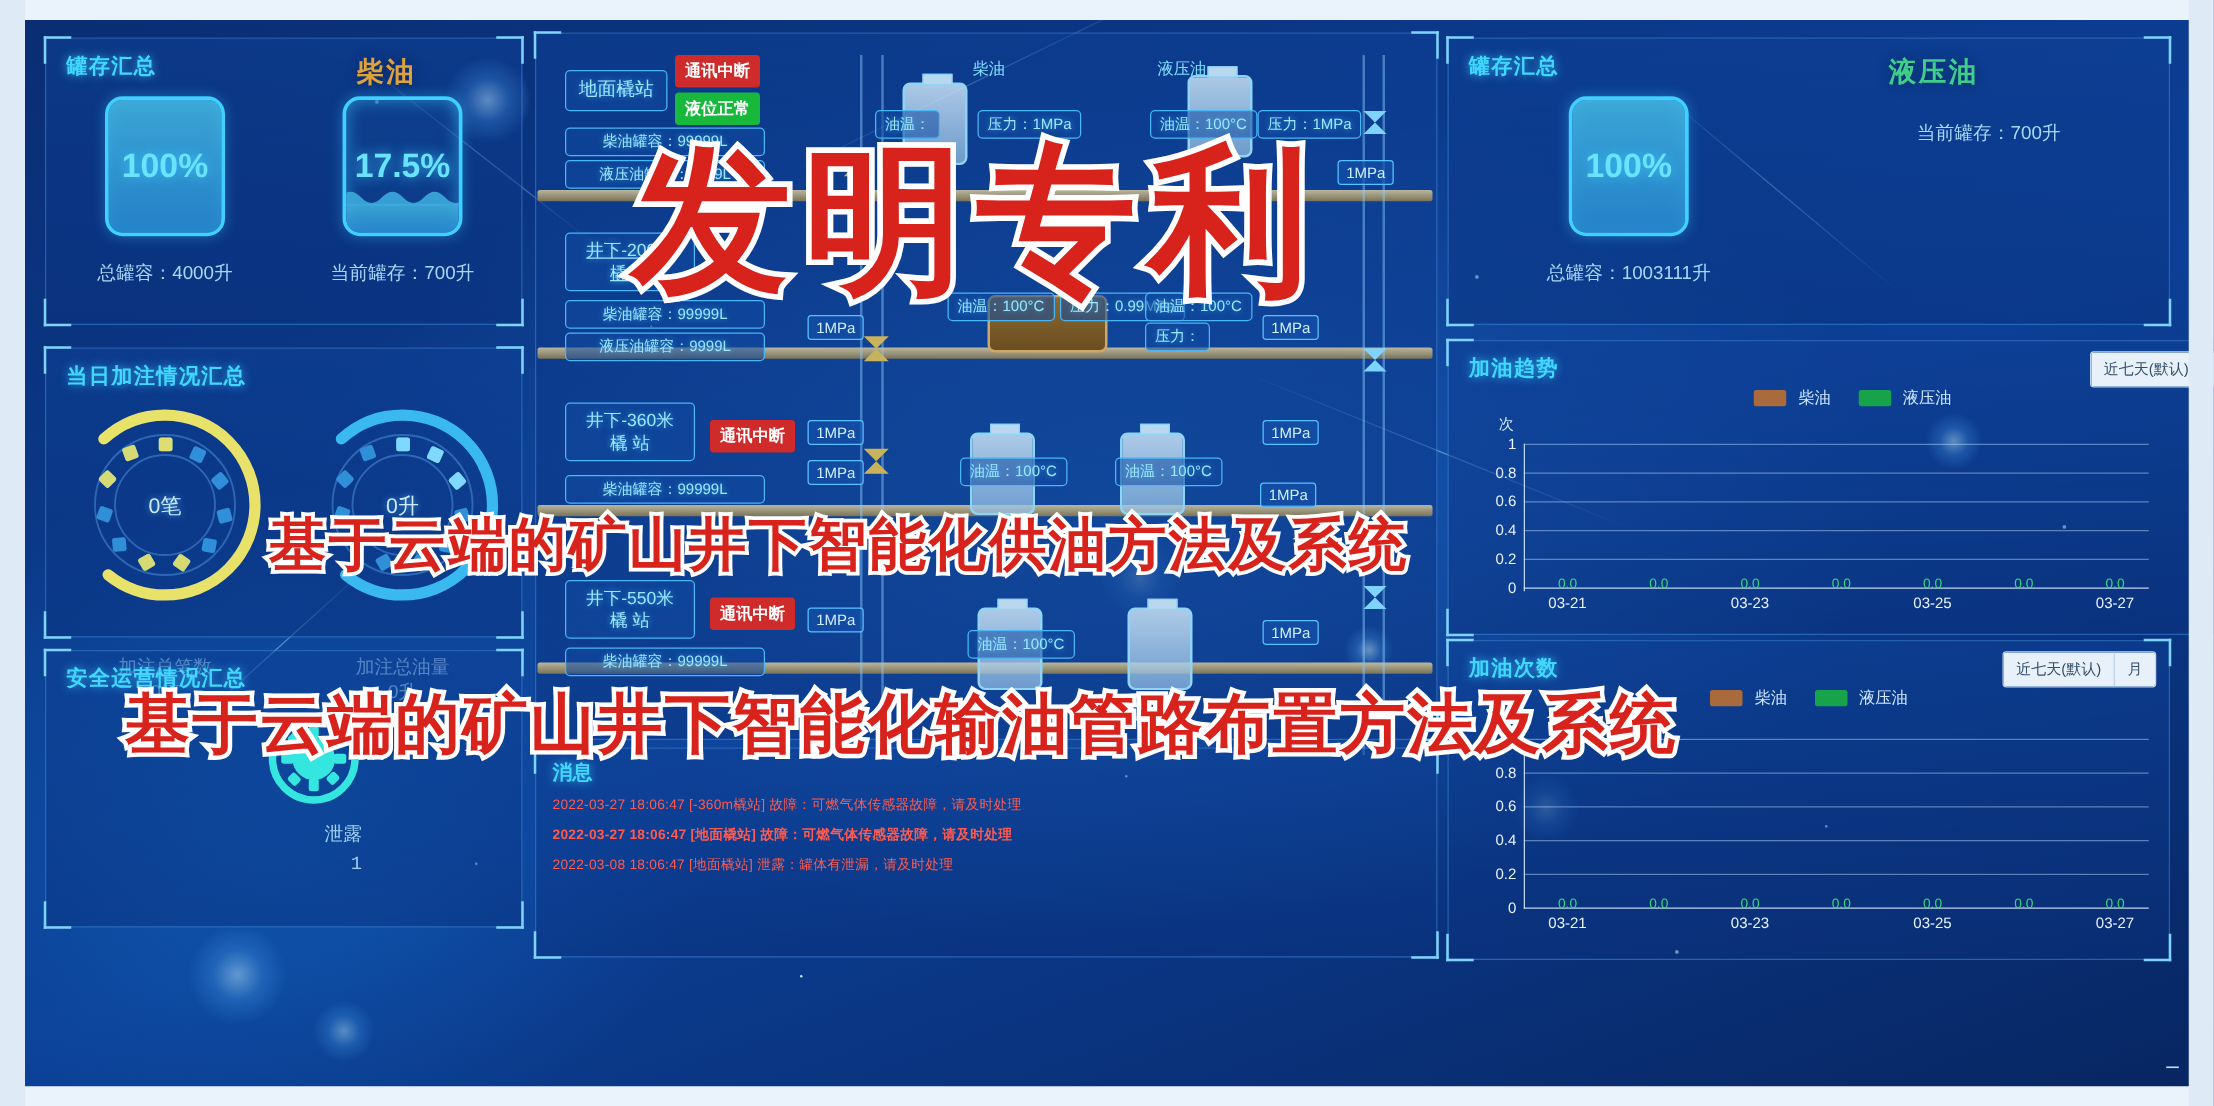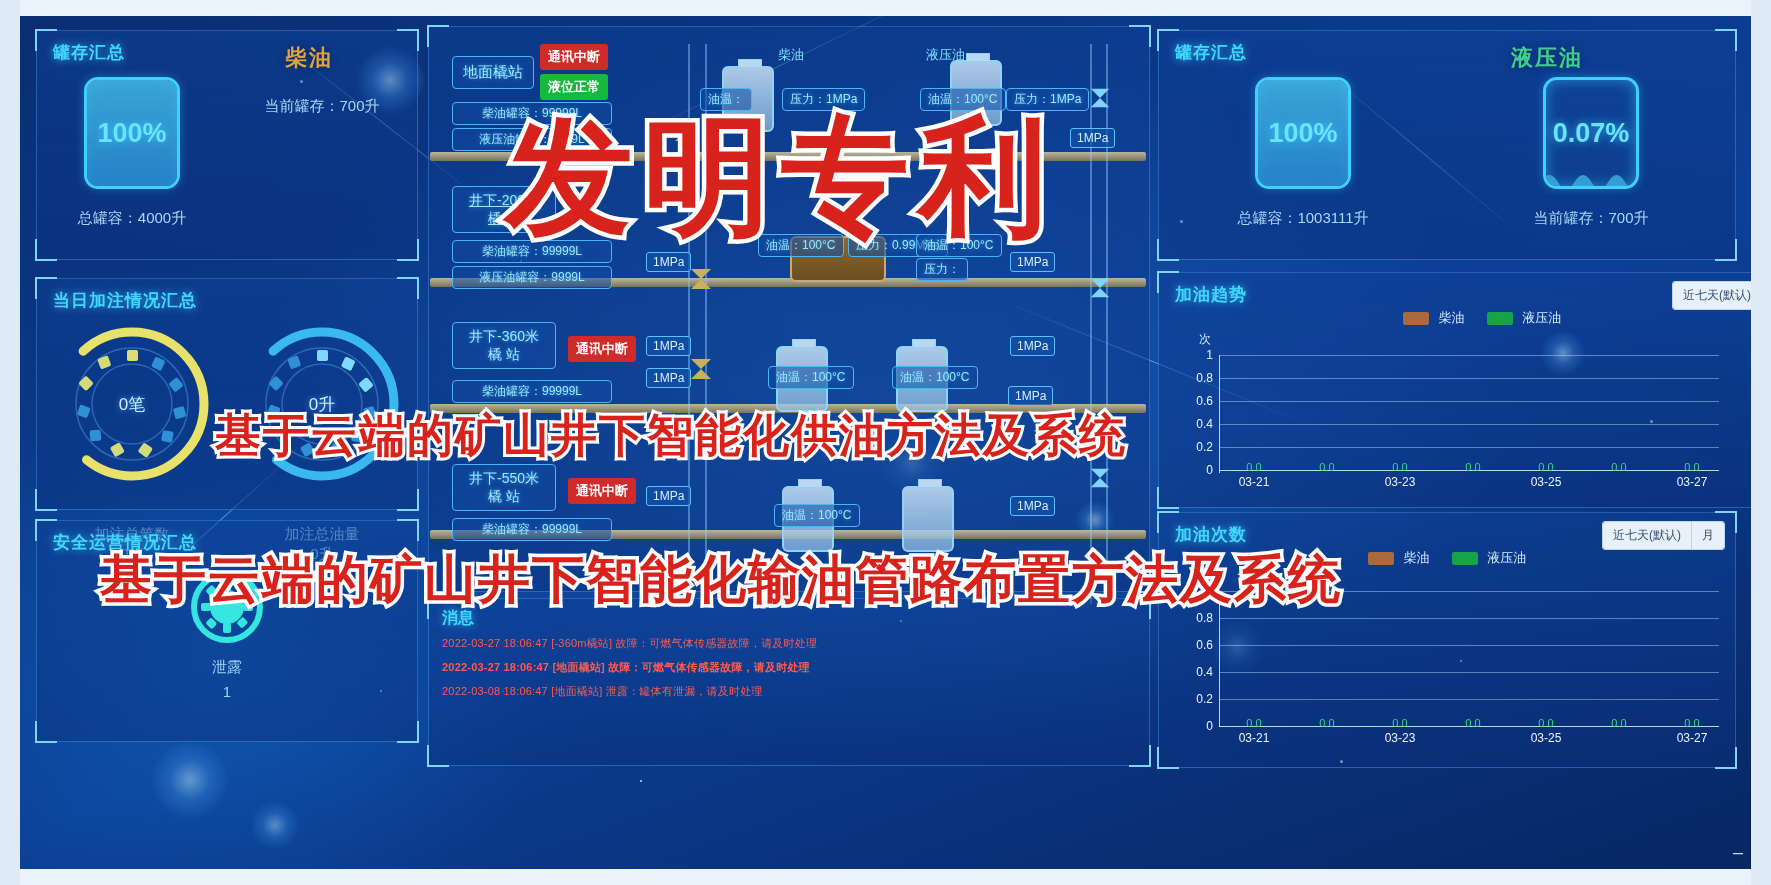--- a/index.html
+++ b/index.html
@@ -83,21 +83,21 @@
 
   
   .gauge-wrap { position:absolute; top:40px; left:0; width:100%; height:175px; display:flex; justify-content:space-around;}
   .gauge { position:relative; width:170px; height:170px; }
   .gauge-center { position:absolute; inset:0; display:flex; align-items:center; justify-content:center;
                   font-size:17px; color:#cfe9ff; text-shadow:0 0 6px rgba(80,190,255,.8); }
   .gauge-foot { position:absolute; top:205px; width:100%; text-align:center; font-size:15px; color:#a9d7f7; line-height:1.35;}
 
   
   .safety-row { position:absolute; top:48px; left:0; width:100%; height:130px; display:flex; justify-content:space-around; align-items:center; }
-  .safety-item { display:flex; flex-direction:column; align-items:center; width:33%; }
+  .safety-item { display:flex; flex-direction:column; align-items:flex-end; width:33%;font-family:Liberation Mono, monospace; }
   .safety-label { margin-top:12px; font-size:15px; color:#9fd2f5; }
   .safety-value { margin-top:6px; font-size:15px; color:#9fd2f5; }
 
   
   #center { position:absolute; left:430px; top:26px; width:720px; height:740px; z-index:5;}
   .sch-box {
     position:absolute; background: rgba(16,72,160,0.55);
     border:1px solid #49b6f5; border-radius:4px; color:#9fe6ff;
     font-size:12px; padding:3px 7px; white-space:nowrap; line-height:1.25; text-align:center;
     text-shadow:0 0 5px rgba(60,200,255,.7);
@@ -194,20 +194,27 @@
 
     <div class="tank-row">
       <div class="tank-cell">
         <div class="tank-box">
           <div class="tank-fill" style="height:100%;"></div>
           <div class="tank-pct">100%</div>
         </div>
         <div class="tank-caption">总罐容：4000升</div>
       </div>
       <div class="tank-cell">
+        <div class="tank-box">
+          <div class="tank-fill" style="height:22%;"></div>
+          <svg class="tank-wave" style="bottom:20%;" viewBox="0 0 120 20" preserveAspectRatio="none">
+            <path d="M0,12 Q10,2 20,12 T40,12 T60,12 T80,12 T100,12 T120,12 L120,20 L0,20 Z" fill="rgba(60,170,220,.9)"></path>
+          </svg>
+          <div class="tank-pct">17.5%</div>
+        </div>
         <div class="tank-caption">当前罐存：700升</div>
       </div>
     </div>
   </div>
 
   <div class="panel" id="left-refuel-panel" style="left:36px; top:278px; width:382px; height:232px;">
     <i class="corner-tl"></i>
       <i class="corner-tr"></i>
       <i class="corner-bl"></i>
       <i class="corner-br"></i>
@@ -446,26 +453,20 @@
 
     <div class="tank-row">
       <div class="tank-cell">
         <div class="tank-box">
           <div class="tank-fill" style="height:100%;"></div>
           <div class="tank-pct">100%</div>
         </div>
         <div class="tank-caption">总罐容：1003111升</div>
       </div>
       <div class="tank-cell">
-        <div class="tank-box">
-          <svg class="tank-wave" style="bottom:0; height:22px;" viewBox="0 0 120 22" preserveAspectRatio="none">
-            <path d="M0,18 Q10,4 20,18 T40,18 T60,18 T80,18 T100,18 T120,18 L120,22 L0,22 Z" fill="rgba(60,170,220,.85)"></path>
-          </svg>
-          <div class="tank-pct">0.07%</div>
-        </div>
         <div class="tank-caption">当前罐存：700升</div>
       </div>
     </div>
   </div>
 
   <div class="panel" style="left:1158px; top:272px; width:648px; height:236px;">
     <i class="corner-tl"></i>
       <i class="corner-tr"></i>
       <i class="corner-bl"></i>
       <i class="corner-br"></i>

